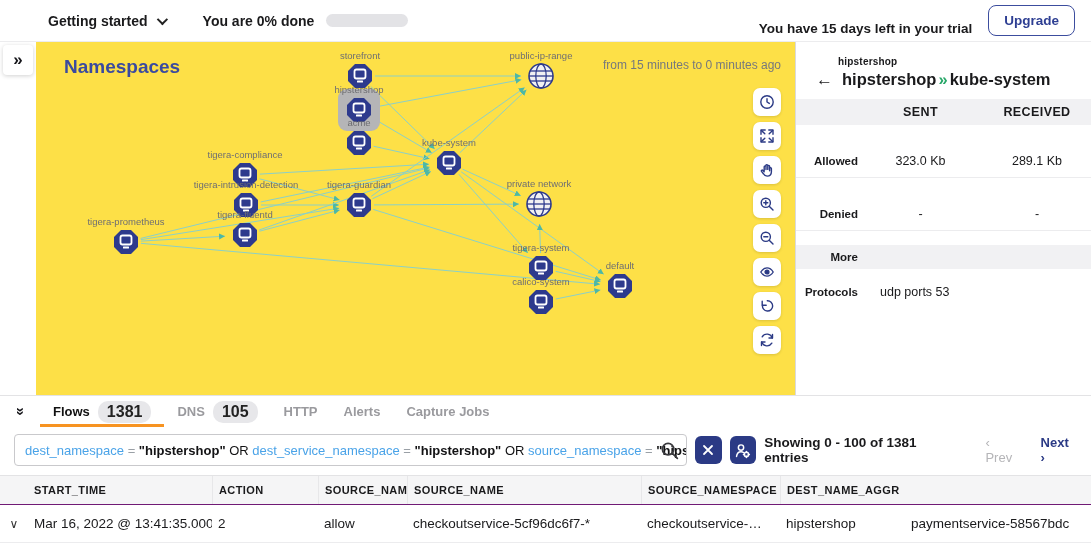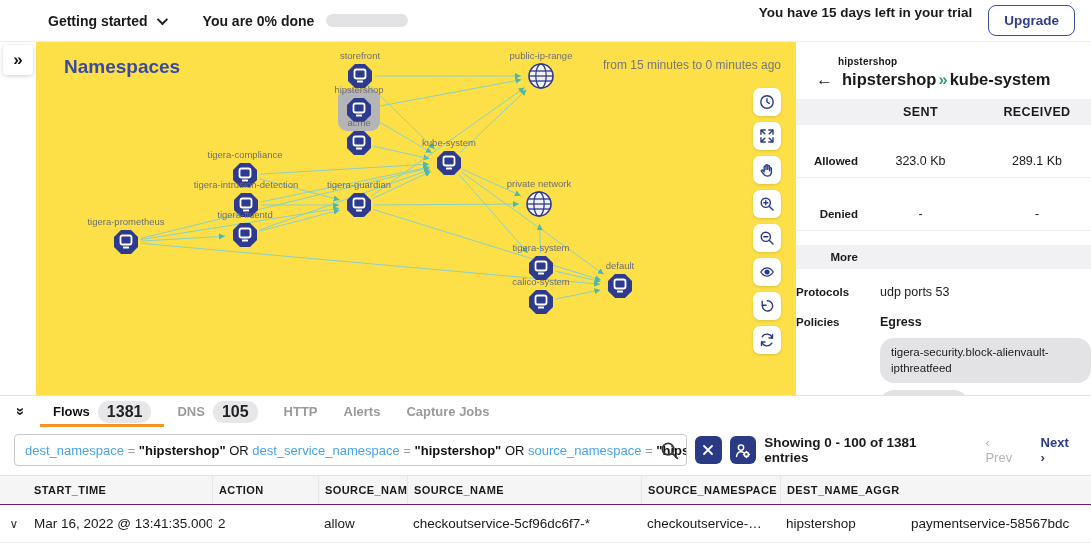--- a/index.html
+++ b/index.html
@@ -4,21 +4,21 @@
 <style>
   * { margin:0; padding:0; box-sizing:border-box; }
   html,body { width:1091px; height:551px; font-family:"Liberation Sans",sans-serif; background:#fff; color:#1a1a1c; overflow:hidden; }
 
   
   .topbar { height:42px; background:#fff; display:flex; align-items:center; padding:0 16px 0 48px; border-bottom:1px solid #ececee; }
   .gs { display:flex; align-items:center; gap:9px; font-weight:bold; font-size:14px; cursor:pointer; }
   .chev { width:8px; height:8px; border-right:2px solid #222; border-bottom:2px solid #222; transform:rotate(45deg) translateY(-2px); display:inline-block; }
   .done-label { font-weight:bold; font-size:14px; margin-left:38px; }
   .progress-pill { width:82px; height:13px; border-radius:7px; background:#e3e3e6; margin-left:12px; }
-  .topbar-right { margin-left:auto; display:flex; align-items:flex-start; gap:16px; }
+  .topbar-right { margin-left:auto; display:flex; align-items:flex-end; gap:16px; }
   .trial { font-weight:bold; font-size:13.5px; }
   .upgrade-btn { border:1.5px solid #3c4d9e; color:#2e3f93; background:#fff; font-weight:bold; font-size:13.5px; border-radius:8px; padding:7px 15px; cursor:pointer; font-family:inherit; }
 
   
   .main { position:relative; height:353px; display:flex; overflow:hidden; }
   .left-rail { width:36px; background:#fff; position:relative; z-index:2; }
   .expand-btn { position:absolute; left:3px; top:3px; width:30px; height:30px; background:#fff; border-radius:4px; box-shadow:0 1px 4px rgba(0,0,0,.18); display:flex; align-items:center; justify-content:center; font-size:17px; font-weight:bold; color:#15151a; cursor:pointer; z-index:3; }
   .graph-area { position:relative; flex:1; background:#fde047; overflow:hidden; }
   .graph-title { position:absolute; left:28px; top:14px; color:#3a4a9f; font-weight:bold; font-size:19px; }
   .time-range { position:absolute; right:14px; top:16px; color:#76787c; font-size:12px; }
@@ -37,21 +37,21 @@
   .green-chevrons { color:#27a768; font-weight:bold; padding:0 2px; }
   .stats { width:100%; font-size:12px; }
   .stats-row { display:grid; grid-template-columns:62px 125px 1fr; align-items:center; }
   .stats-header { background:#f1f1f3; height:26px; font-weight:bold; font-size:10.5px; letter-spacing:.4px; }
   .stats-row > .c1 { text-align:right; font-weight:bold; font-size:11.5px; }
   .stats-row > .c2, .stats-row > .c3 { text-align:center; font-size:12.5px; }
   .stats-data { height:34px; border-bottom:1px solid #ececee;margin-top:19px; }
   .more-band { background:#f1f1f3; height:24px; display:grid; grid-template-columns:62px 1fr; align-items:center; margin-top:14px; }
   .more-band .c1 { text-align:right; font-weight:bold; font-size:11.5px; }
   .kv { display:grid; grid-template-columns:62px 1fr; column-gap:22px; margin-top:16px; }
-  .kv .c1 { text-align:left; font-weight:bold; font-size:11.5px; padding-top:1px; }
+  .kv .c1 { text-align:right; font-weight:bold; font-size:11.5px; padding-top:1px; }
   .kv .c2 { font-size:12.5px; }
   .chips { display:flex; flex-direction:column; align-items:flex-start; gap:7px; margin-top:9px; }
   .chip { background:#e3e3e6; border-radius:14px; padding:7px 11px; font-size:11.5px; max-width:212px; line-height:1.35; cursor:pointer; }
 
   
   .bottom { border-top:1px solid #e3e3e5; background:#fff; }
   .tabbar { height:31px; display:flex; align-items:center; padding-left:12px; position:relative; }
   .collapse-icon { font-size:15px; font-weight:bold; color:#15151a; transform:rotate(90deg); display:inline-block; cursor:pointer; margin-right:10px; width:18px; text-align:center; }
   .tab { display:flex; align-items:center; gap:8px; padding:0 13px; height:100%; position:relative; font-size:13px; font-weight:bold; color:#9a9a9e; cursor:pointer; }
   .tab.active { color:#111; }
@@ -307,31 +307,20 @@
     <div class="more-band">
       <div class="c1">More</div>
         <div></div>
     </div>
 
     <div class="kv">
       <div class="c1">Protocols</div>
       <div class="c2">udp ports 53</div>
     </div>
 
-    <div class="kv">
-      <div class="c1">Policies</div>
-      <div class="c2">
-        <div style="font-weight:bold;">Egress</div>
-        <div class="chips" id="policy-chips">
-            <div class="chip">tigera-security.block-alienvault-ipthreatfeed</div>
-            <div class="chip">security.pass</div>
-            <div class="chip">platform.allow-kube-dns</div>
-          </div>
-      </div>
-    </div>
   </div>
 </div>
 
 <div class="bottom">
   <div class="tabbar">
     <span class="collapse-icon">»</span>
     <div id="tabs" style="display:flex;height:100%;">
         <div class="tab active">
           <span>Flows</span>
           <span class="badge">1381</span>

